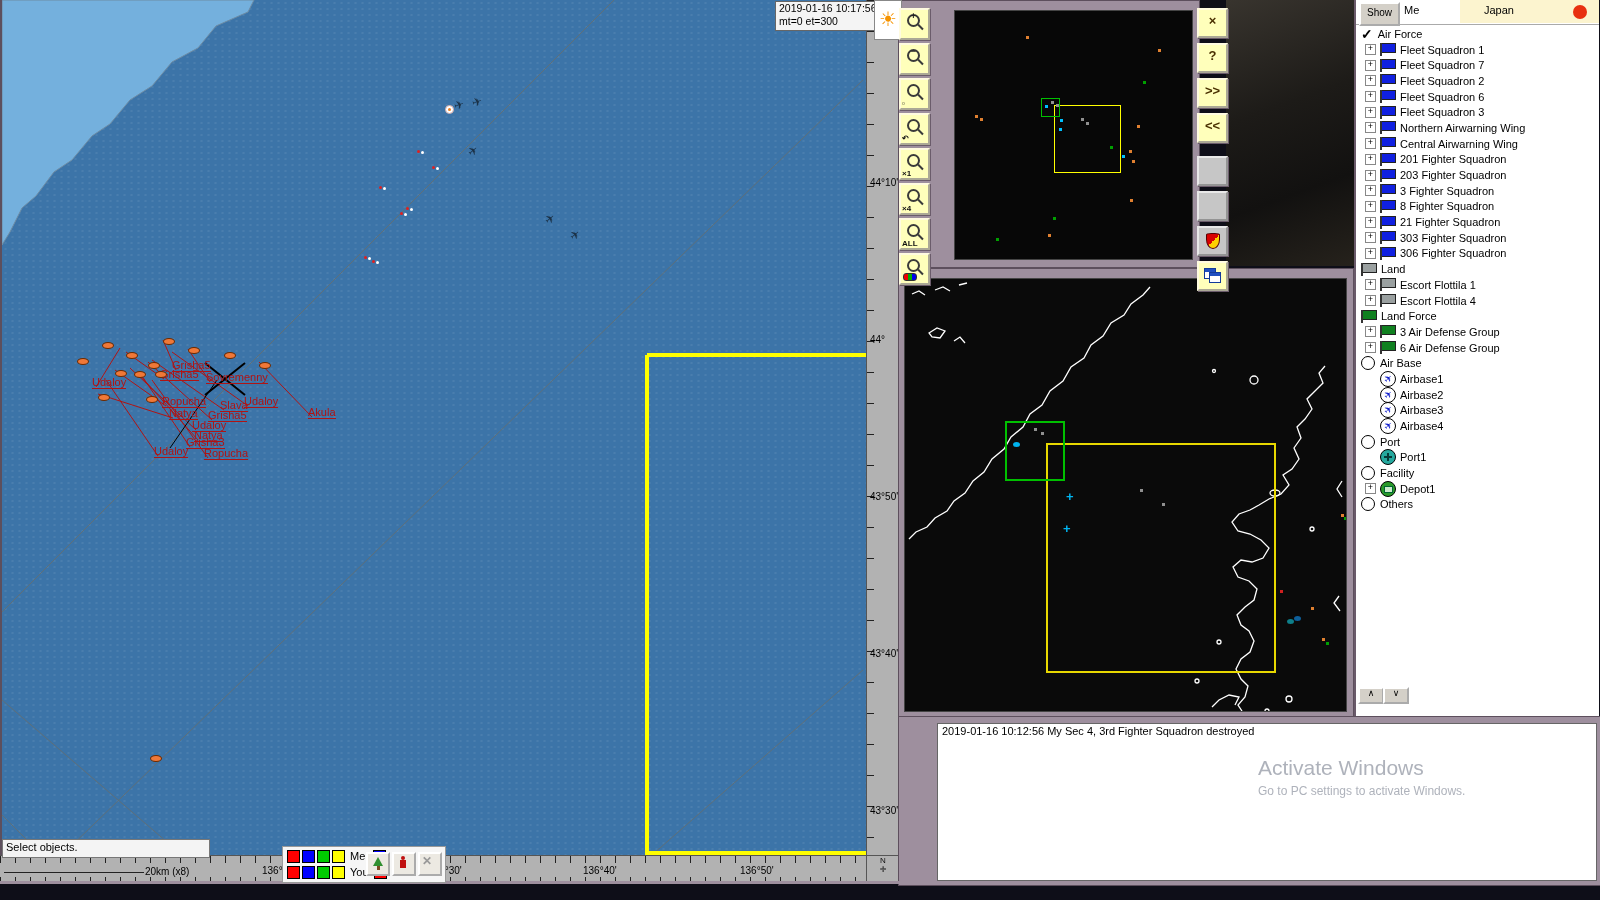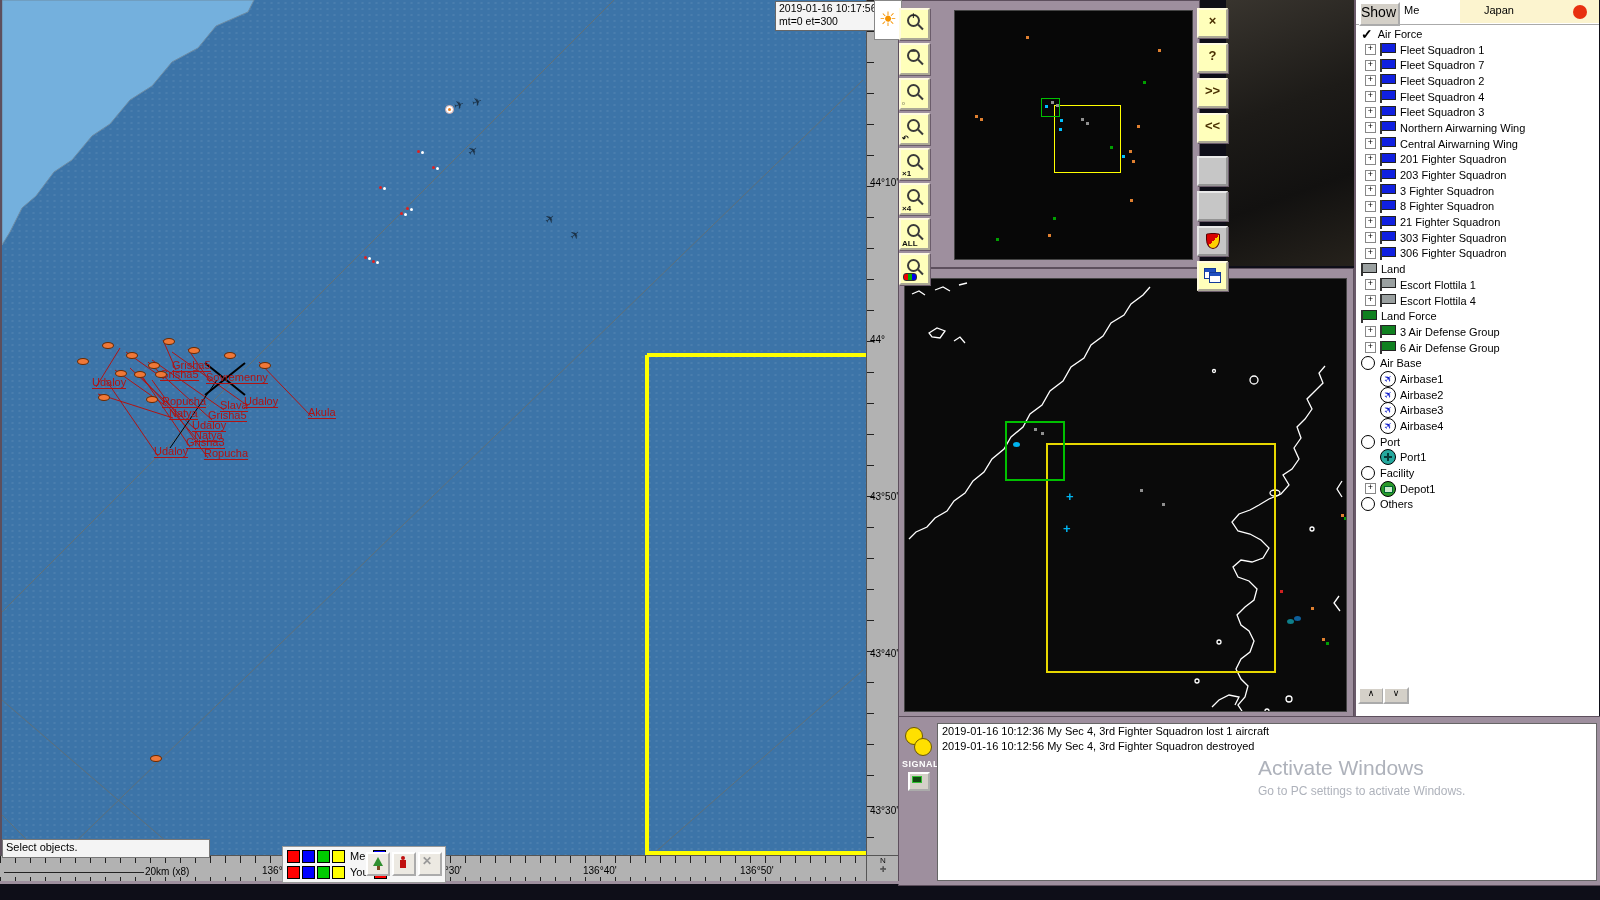--- a/index.html
+++ b/index.html
@@ -89,21 +89,21 @@
   #mid-yellow{position:absolute;border:2px solid #e8d800;}
   #mid-green{position:absolute;border:2px solid #00c000;}
   .mid-cross{position:absolute;color:#00b4f0;font-size:13px;font-weight:bold;line-height:8px;}
   .mid-dot{position:absolute;width:3px;height:3px;}
   .mid-blob{position:absolute;width:7px;height:5px;border-radius:50%;}
   
   #right-panel{left:1354px;top:0;width:243px;height:716px;background:#fff;border-left:2px solid #6a5a6a;}
   #panel-header{position:absolute;left:0;top:0;width:100%;height:24px;background:#fff;border-bottom:1px solid #aaa;}
   #tab-cream{position:absolute;left:104px;top:0;width:139px;height:23px;background:#fcf4cf;}
   #show-button{position:absolute;left:3px;top:2px;width:37px;height:20px;background:#d4d0c8;border:2px outset #fff;
-    font-size:14px;line-height:17px;color:#000;cursor:pointer;}
+    font-size:10px;text-align:center;line-height:17px;color:#000;cursor:pointer;}
   #tab-me{position:absolute;left:48px;top:4px;font-size:11px;color:#000;cursor:pointer;}
   #tab-japan{position:absolute;left:128px;top:4px;font-size:11px;color:#000;cursor:pointer;}
   #enemy-dot{position:absolute;right:12px;top:5px;width:14px;height:14px;border-radius:50%;background:#e83010;}
   #tree{position:absolute;left:0;top:26px;width:100%;}
   .tree-row{position:relative;height:15.7px;display:flex;align-items:center;font-size:11px;color:#000;cursor:pointer;white-space:nowrap;}
   .tr-ind0{padding-left:5px;} .tr-ind1{padding-left:9px;}
   .expander{width:9px;height:9px;border:1px solid #888;background:#fff;font-size:9px;line-height:7px;text-align:center;color:#000;margin-right:4px;flex:0 0 auto;}
   .exp-space{width:15px;flex:0 0 auto;}
   .flag{width:15px;height:13px;position:relative;margin-right:5px;flex:0 0 auto;}
   .flag::before{content:"";position:absolute;left:1px;top:0;width:13px;height:8px;background:var(--c);border:1px solid #222;}
@@ -462,21 +462,21 @@
         <span>Fleet Squadron 7</span>
       </div>
       <div class="tree-row tr-ind1">
         <span class="expander">+</span>
         <span class="flag" style="--c: #1020e0;"></span>
         <span>Fleet Squadron 2</span>
       </div>
       <div class="tree-row tr-ind1">
         <span class="expander">+</span>
         <span class="flag" style="--c: #1020e0;"></span>
-        <span>Fleet Squadron 4</span>
+        <span>Fleet Squadron 6</span>
       </div>
       <div class="tree-row tr-ind1">
         <span class="expander">+</span>
         <span class="flag" style="--c: #1020e0;"></span>
         <span>Fleet Squadron 3</span>
       </div>
       <div class="tree-row tr-ind1">
         <span class="expander">+</span>
         <span class="flag" style="--c: #1020e0;"></span>
         <span>Northern Airwarning Wing</span>
@@ -594,31 +594,22 @@
       <div class="tree-row tr-ind0">
         <span class="ico-circle"></span>
         <span>Others</span>
       </div>
     </div>
   <div class="scrollbtn" style="left:2px;top:687px;">∧</div>
   <div class="scrollbtn" style="left:27px;top:687px;">∨</div>
 </div>
 
 <div id="log-panel" class="abs">
-  <div id="signal-strip">
-    <div id="signal-icon">
-        <i class="a"></i>
-        <i class="b"></i>
-      </div>
-    <div id="signal-label">SIGNAL</div>
-    <div id="signal-sub"></div>
-  </div>
   <div id="log-area">
     <div id="log-lines">
-        <div class="log-line">2019-01-16 10:12:36 My Sec 4, 3rd Fighter Squadron lost 1 aircraft</div>
         <div class="log-line">2019-01-16 10:12:56 My Sec 4, 3rd Fighter Squadron destroyed</div>
       </div>
   </div>
 </div>
 
 <div id="watermark" class="abs">
   <div id="wm1">Activate Windows</div>
   <div id="wm2">Go to PC settings to activate Windows.</div>
 </div>
 

